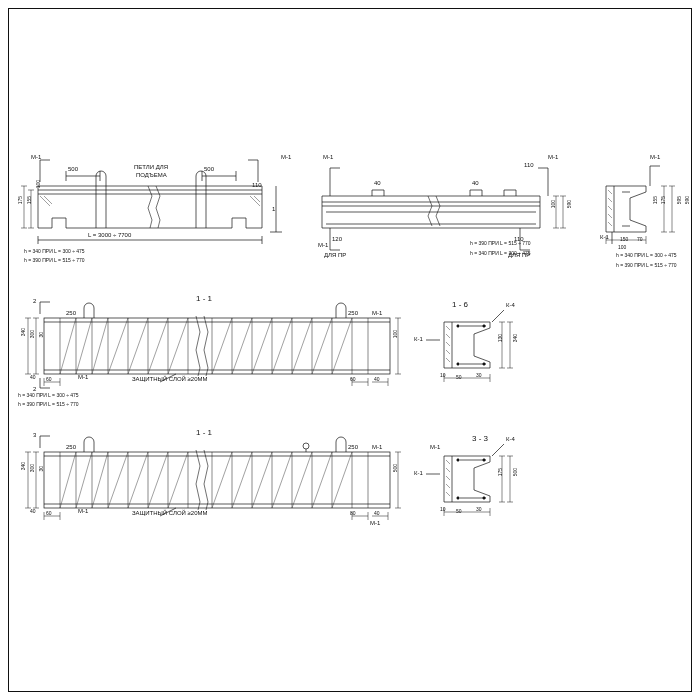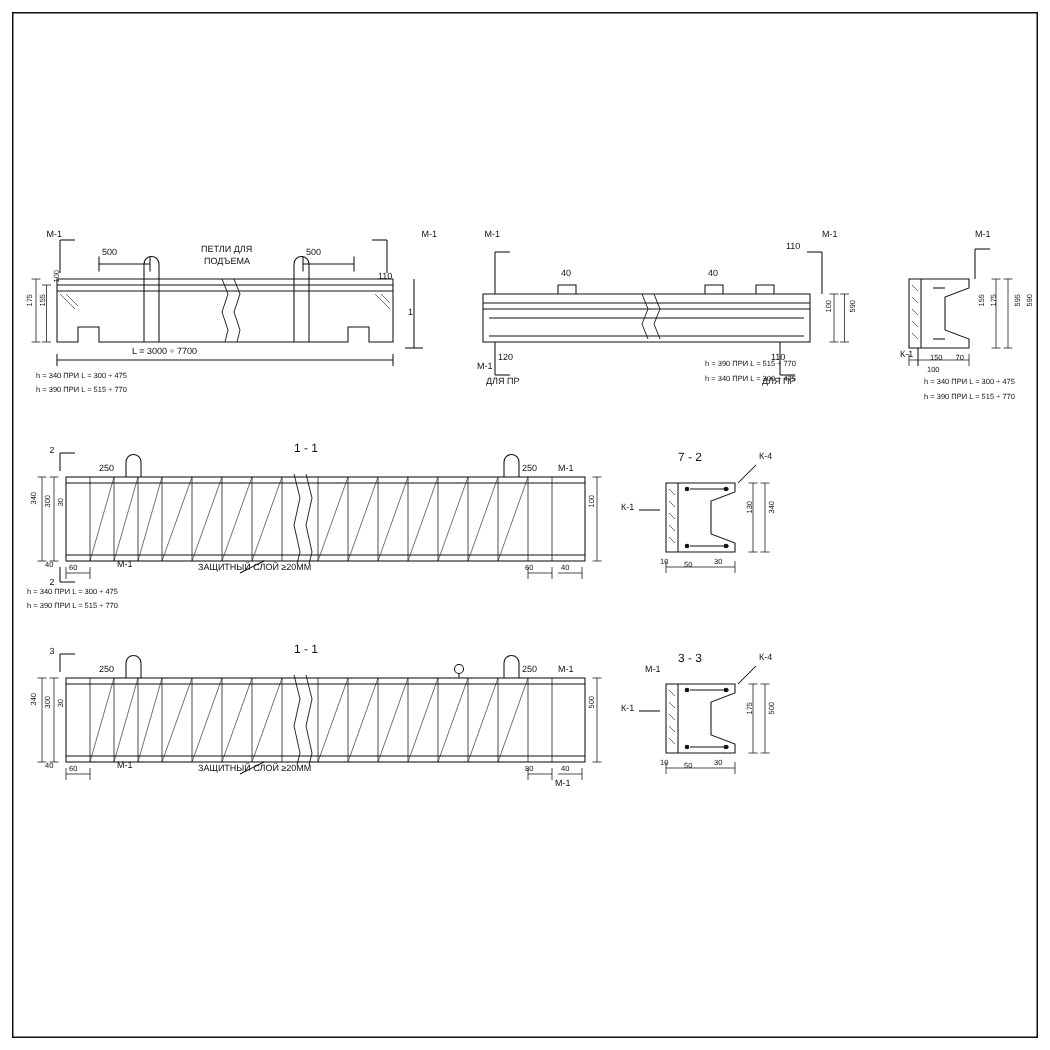--- a/index.html
+++ b/index.html
@@ -389,21 +389,21 @@
   <div class="lbl t6" style="left:372px;top:310px;">М-1</div>
   <div class="lbl t6" style="left:132px;top:376px;">ЗАЩИТНЫЙ  СЛОЙ ≥20ММ</div>
   <div class="lbl t5" style="left:30px;top:374px;">40</div>
   <div class="lbl t5" style="left:46px;top:376px;">60</div>
   <div class="lbl t6" style="left:78px;top:374px;">М-1</div>
   <div class="lbl t5" style="left:350px;top:376px;">60</div>
   <div class="lbl t5" style="left:374px;top:376px;">40</div>
   <div class="lbl t5" style="left:18px;top:392px;">h = 340 ПРИ L = 300 ÷ 475</div>
   <div class="lbl t5" style="left:18px;top:401px;">h = 390 ПРИ L = 515 ÷ 770</div>
 
-  <div class="lbl t8" style="left:452px;top:300px;">7 - 2</div>
+  <div class="lbl t8" style="left:452px;top:300px;">1 - 6</div>
   <div class="lbl t6" style="left:506px;top:302px;">К-4</div>
   <div class="lbl t6" style="left:414px;top:336px;">К-1</div>
   <div class="lbl t5 vert" style="left:497px;top:334px;">130</div>
   <div class="lbl t5 vert" style="left:512px;top:334px;">340</div>
   <div class="lbl t5" style="left:440px;top:372px;">10</div>
   <div class="lbl t5" style="left:456px;top:374px;">50</div>
   <div class="lbl t5" style="left:476px;top:372px;">30</div>
 
   <div class="lbl t8" style="left:196px;top:428px;">1 - 1</div>
   <div class="lbl t6" style="left:33px;top:432px;">3</div>
@@ -415,21 +415,21 @@
   <div class="lbl t5 vert" style="left:392px;top:464px;">500</div>
   <div class="lbl t6" style="left:372px;top:444px;">М-1</div>
   <div class="lbl t6" style="left:132px;top:510px;">ЗАЩИТНЫЙ  СЛОЙ ≥20ММ</div>
   <div class="lbl t5" style="left:30px;top:508px;">40</div>
   <div class="lbl t5" style="left:46px;top:510px;">60</div>
   <div class="lbl t6" style="left:78px;top:508px;">М-1</div>
   <div class="lbl t5" style="left:350px;top:510px;">80</div>
   <div class="lbl t5" style="left:374px;top:510px;">40</div>
   <div class="lbl t6" style="left:370px;top:520px;">М-1</div>
 
-  <div class="lbl t8" style="left:452px;top:434px;">3 - 3</div>
+  <div class="lbl t8" style="left:472px;top:434px;">3 - 3</div>
   <div class="lbl t6" style="left:506px;top:436px;">К-4</div>
   <div class="lbl t6" style="left:414px;top:470px;">К-1</div>
   <div class="lbl t6" style="left:430px;top:444px;">М-1</div>
   <div class="lbl t5 vert" style="left:497px;top:468px;">175</div>
   <div class="lbl t5 vert" style="left:512px;top:468px;">500</div>
   <div class="lbl t5" style="left:440px;top:506px;">10</div>
   <div class="lbl t5" style="left:456px;top:508px;">50</div>
   <div class="lbl t5" style="left:476px;top:506px;">30</div>
 </div>
 

